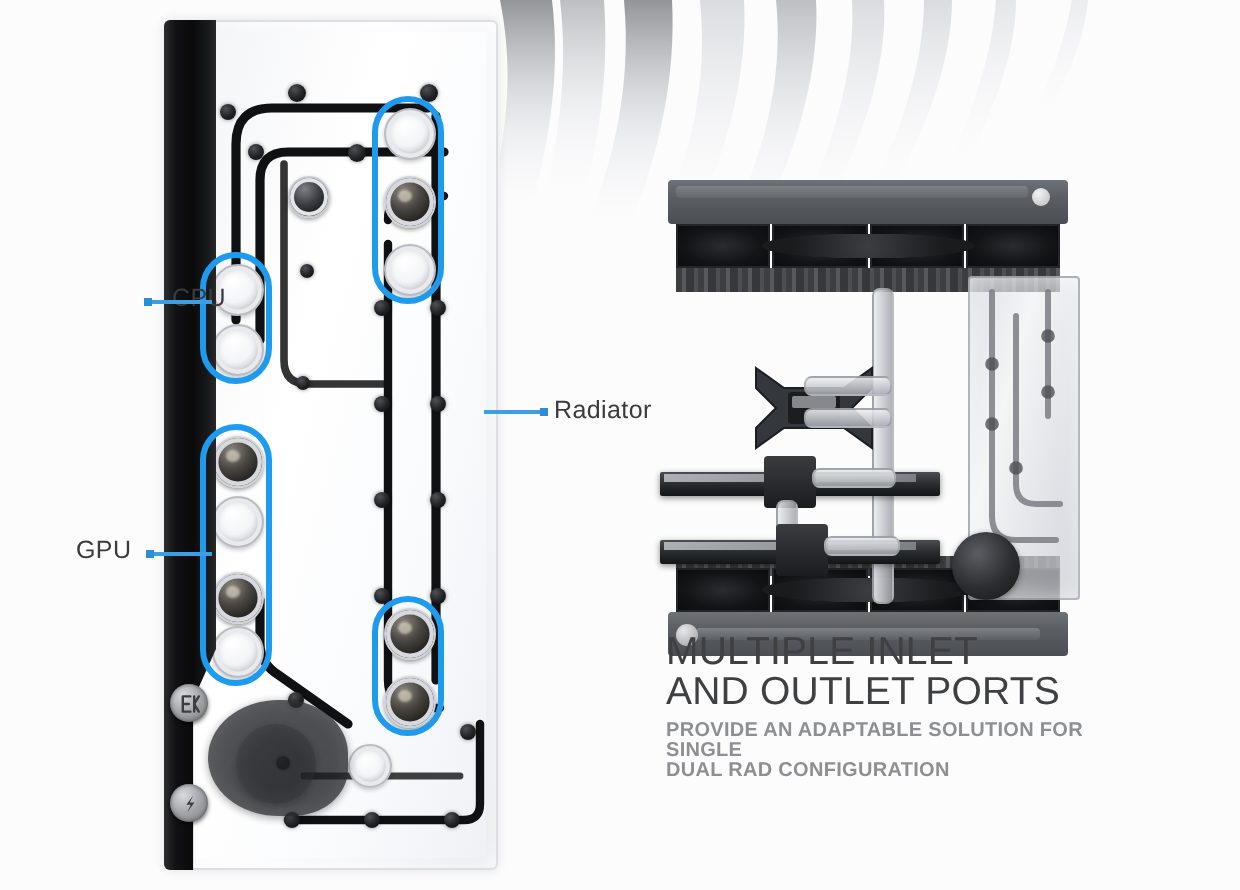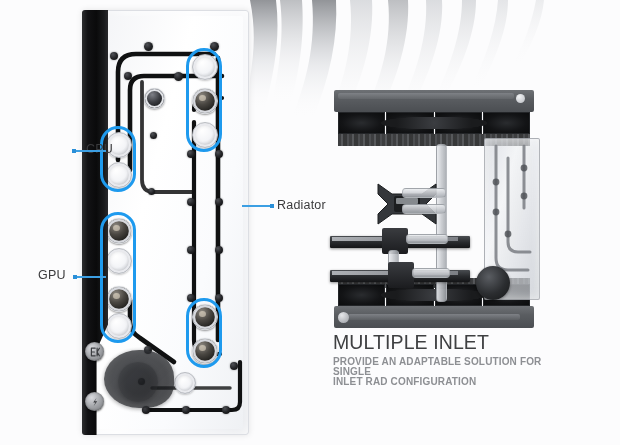--- a/index.html
+++ b/index.html
@@ -163,21 +163,21 @@
     box-shadow: 0 1px 3px rgba(0,0,0,.45);
   }
   .gpu-block {
     position: absolute;
     background: linear-gradient(180deg,#3a3c40,#1b1c1f);
     border-radius: 2px;
   }
   .cpu-block { position: absolute; }
 
   
-  .caption { position: absolute; left: 333px; top: 332px; width: 240px; }
+  .caption { position: absolute; left: 333px; top: 316px; width: 240px; }
   .cap-title {
     color: #3f4042; font-size: 19.5px; line-height: 20px; letter-spacing: .1px;
     font-weight: 400; white-space: nowrap;
   }
   .cap-sub {
     margin-top: 5px; color: #8d8f93; font-size: 10px; line-height: 10.2px;
     letter-spacing: .15px;
     font-weight: bold;
   }
 </style>
@@ -379,19 +379,20 @@
     <div class="gpu-block" style="left:62px;top:174px;width:26px;height:26px;"></div>
     <div class="tube-h" style="left:86px;top:180px;width:36px;"></div>
 
     <div style="position:absolute;left:150px;top:178px;width:34px;height:34px;border-radius:50%;
                 background:radial-gradient(circle at 38% 32%,#5a5d62 0%,#2b2d30 55%,#161718 100%);
                 box-shadow:0 1px 3px rgba(0,0,0,.4);"></div>
   </div>
 
   <div class="caption">
     <div class="cap-title">MULTIPLE INLET</div>
+    <div class="cap-title">AND OUTLET PORTS</div>
     <div class="cap-sub">
       <div>PROVIDE AN ADAPTABLE SOLUTION FOR SINGLE</div>
-      <div>INLET RAD CONFIGURATION</div>
+      <div>DUAL RAD CONFIGURATION</div>
     </div>
   </div>
 
 </div>
 
 </body></html>

